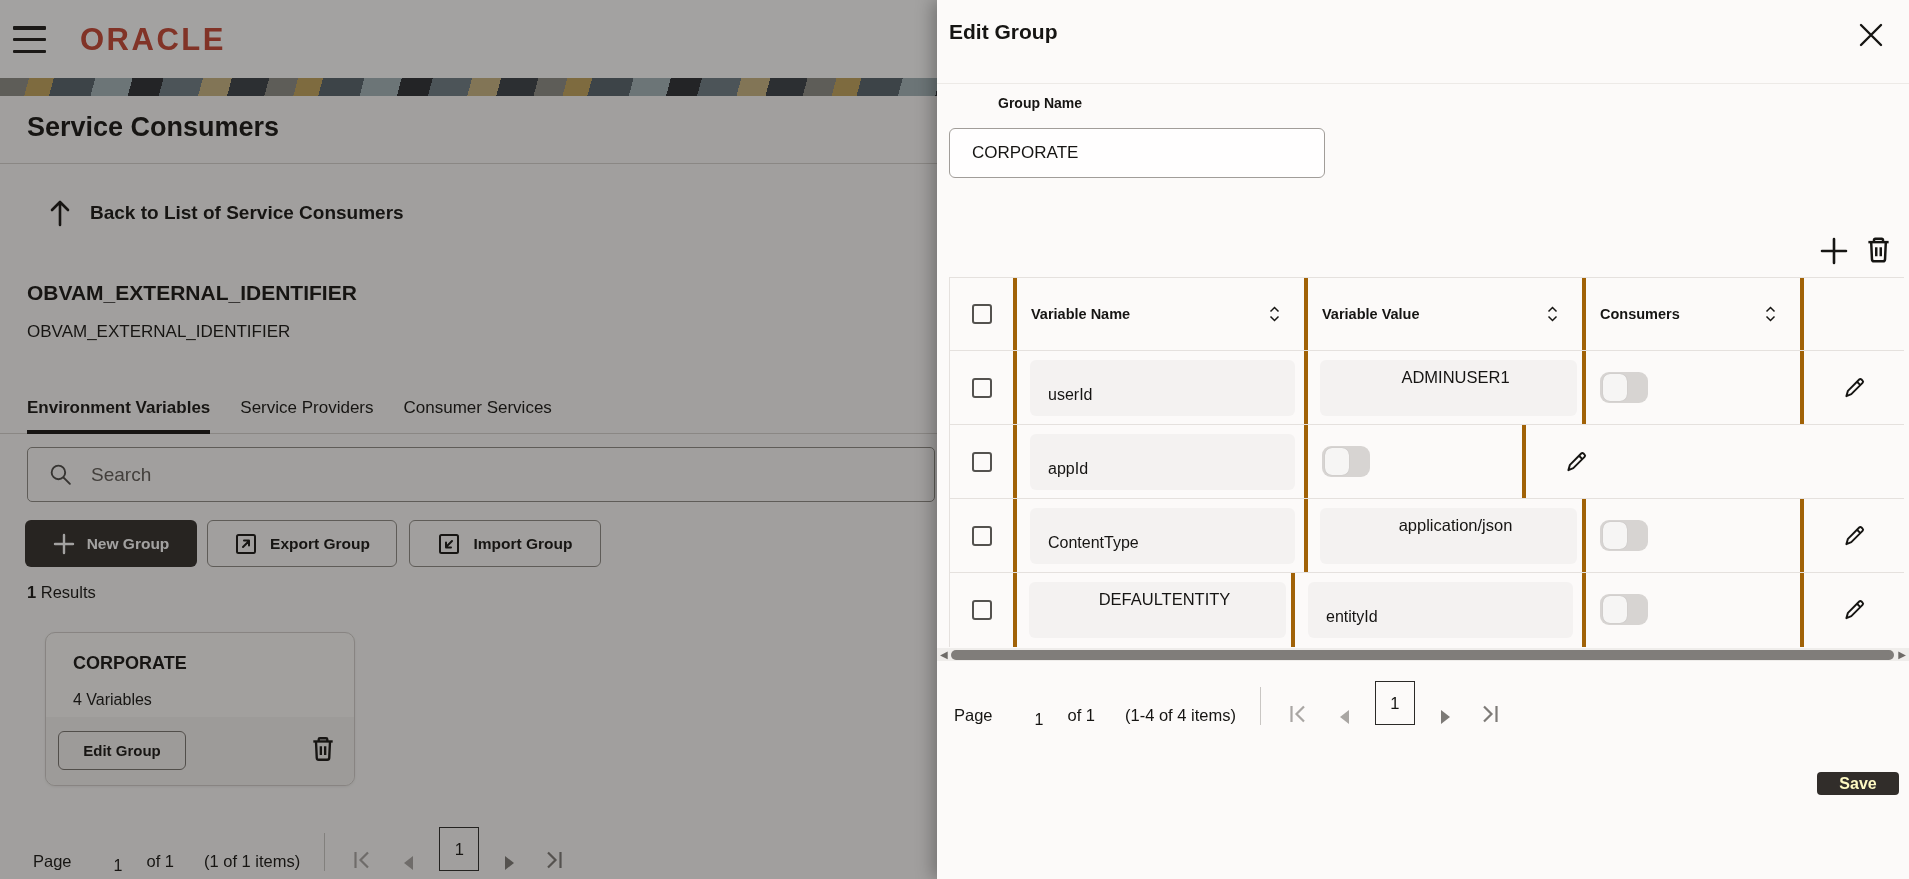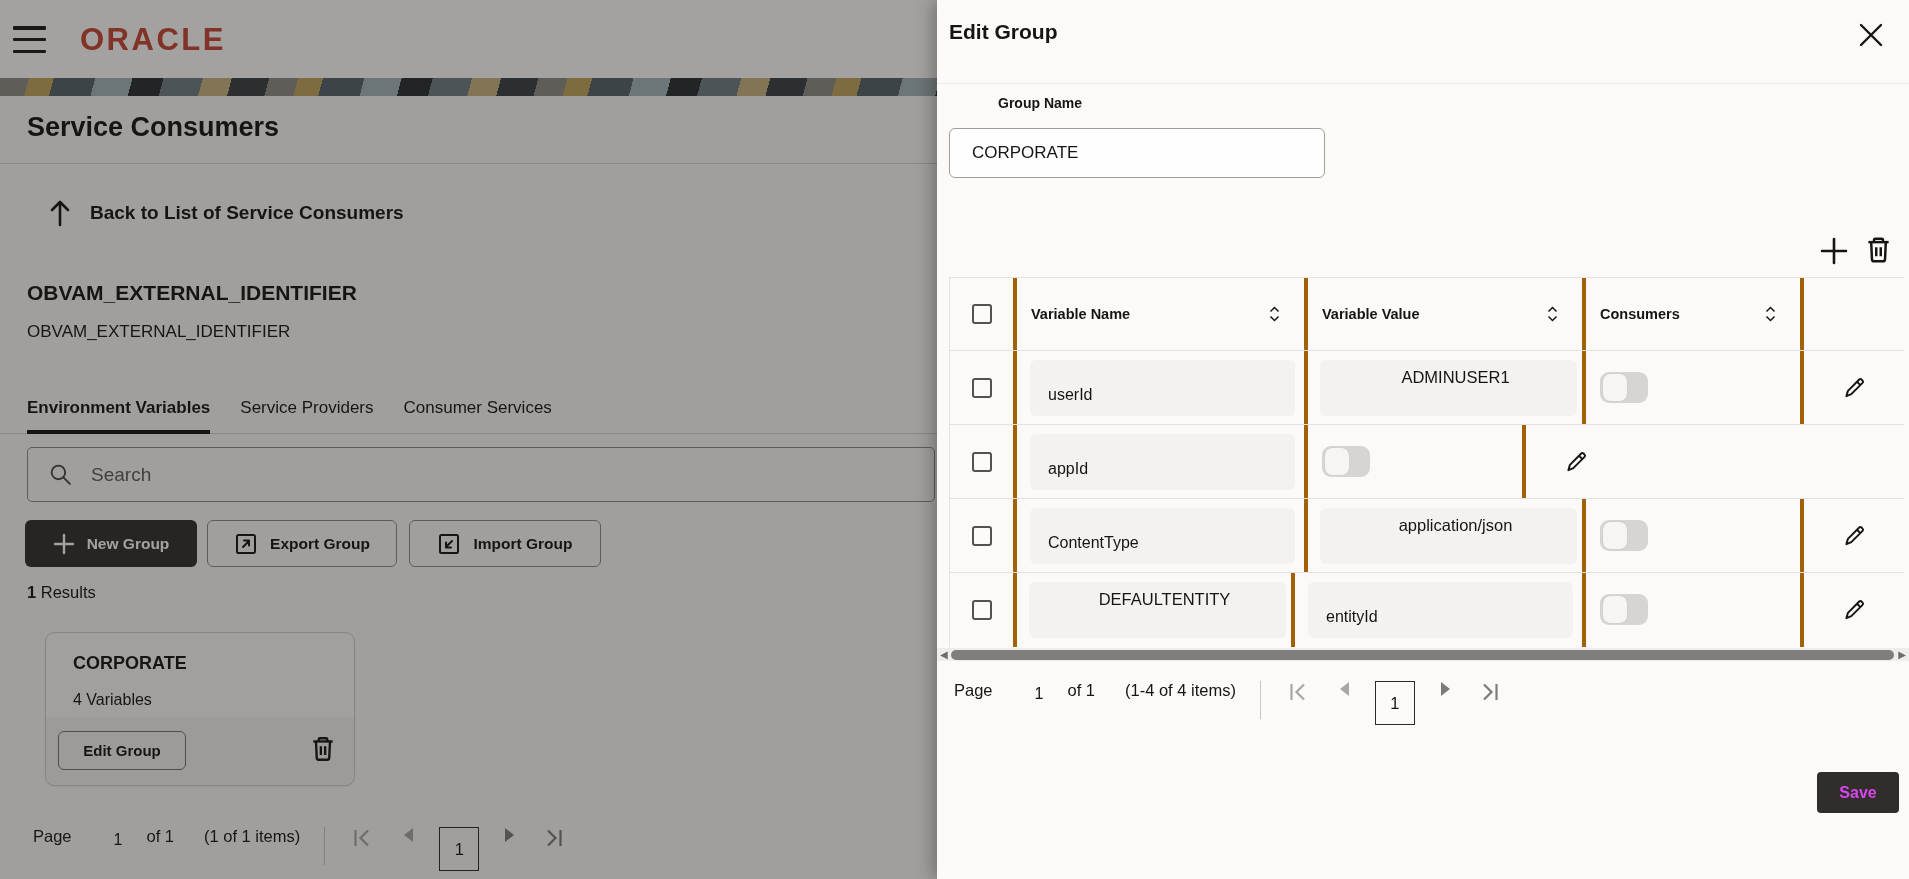--- a/index.html
+++ b/index.html
@@ -37,21 +37,21 @@
   .results { position:absolute; left:27px; top:583px; font-size:16.5px; }
   .results b { font-weight:700; }
   .card { position:absolute; left:45px; top:632px; width:310px; height:154px; background:#fdfcfb; border:1px solid #d2cecb; border-radius:10px; box-shadow:0 1px 3px rgba(0,0,0,.08); }
   .card-title { position:absolute; left:27px; top:20px; font-size:18px; font-weight:700; }
   .card-sub { position:absolute; left:27px; top:58px; font-size:16px; }
   .card-footer { position:absolute; left:0; bottom:0; width:100%; height:68px; background:#f6f4f2; border-radius:0 0 10px 10px; }
   .card-edit { position:absolute; left:12px; top:14px; width:128px; height:39px; border:1px solid #77736f; border-radius:6px; background:transparent; font-size:15px; font-weight:700; font-family:"Liberation Sans",sans-serif; cursor:pointer; color:#161513; }
   .card-trash { position:absolute; right:18px; top:18px; cursor:pointer; }
 
   
-  .pagination { display:flex; align-items:flex-start; font-size:16.5px; }
+  .pagination { display:flex; align-items:flex-end; font-size:16.5px; }
   .pg-num { margin-left:42px; position:relative; top:4px; font-size:16px; }
   .pg-of { margin-left:24px; }
   .pg-items { margin-left:30px; }
   .pg-divider { margin-left:24px; width:1px; height:38px; background:#c9c6c3; }
   .pg-first { margin-left:26px; cursor:pointer; }
   .pg-prev { margin-left:28px; cursor:pointer; }
   .pg-box { margin-left:24px; width:40px; height:44px; border:1px solid #2b2a28; display:flex; align-items:center; justify-content:center; font-size:16.5px; cursor:pointer; }
   .pg-next { margin-left:24px; cursor:pointer; }
   .pg-last { margin-left:26px; cursor:pointer; }
   .page-pagination { position:absolute; left:33px; top:827px; }
@@ -89,21 +89,21 @@
   .toggle .knob { position:absolute; left:3px; top:2px; width:24px; height:27px; background:#f6f5f4; border-radius:7px; box-shadow:0 0 1px rgba(0,0,0,.2); }
   .editpencil { cursor:pointer; }
 
   .dw-scroll { position:absolute; left:0; top:648px; width:972px; height:13px; background:#efedeb; }
   .dw-scroll .thumb { position:absolute; left:14px; top:1.5px; width:943px; height:10px; background:#807d7a; border-radius:6px; cursor:grab; }
   .dw-scroll .arr { position:absolute; top:1px; font-size:10px; color:#6e6b68; cursor:pointer; line-height:11px; }
   .dw-scroll .arr.l { left:3px; }
   .dw-scroll .arr.r { right:3px; }
 
   .dw-pagination { position:absolute; left:17px; top:681px; }
-  .dw-save { position:absolute; left:880px; top:772px; width:82px; height:41px; background:#312d2a; color:#d946ef; border:none; border-radius:4px; font-size:16px; font-weight:700; font-family:"Liberation Sans",sans-serif; cursor:pointer; }
+  .dw-save { position:absolute; left:880px; top:772px; width:82px; height:23px; background:#312d2a; color:#fef9c3; border:none; border-radius:4px; font-size:16px; font-weight:700; font-family:"Liberation Sans",sans-serif; cursor:pointer; }
 
   .nav-dis { color:#a9a6a3; }
   .nav-en { color:#7d7a77; }
 </style>
 </head>
 <body>
 
 <div class="page">
 
   <div class="topbar">

